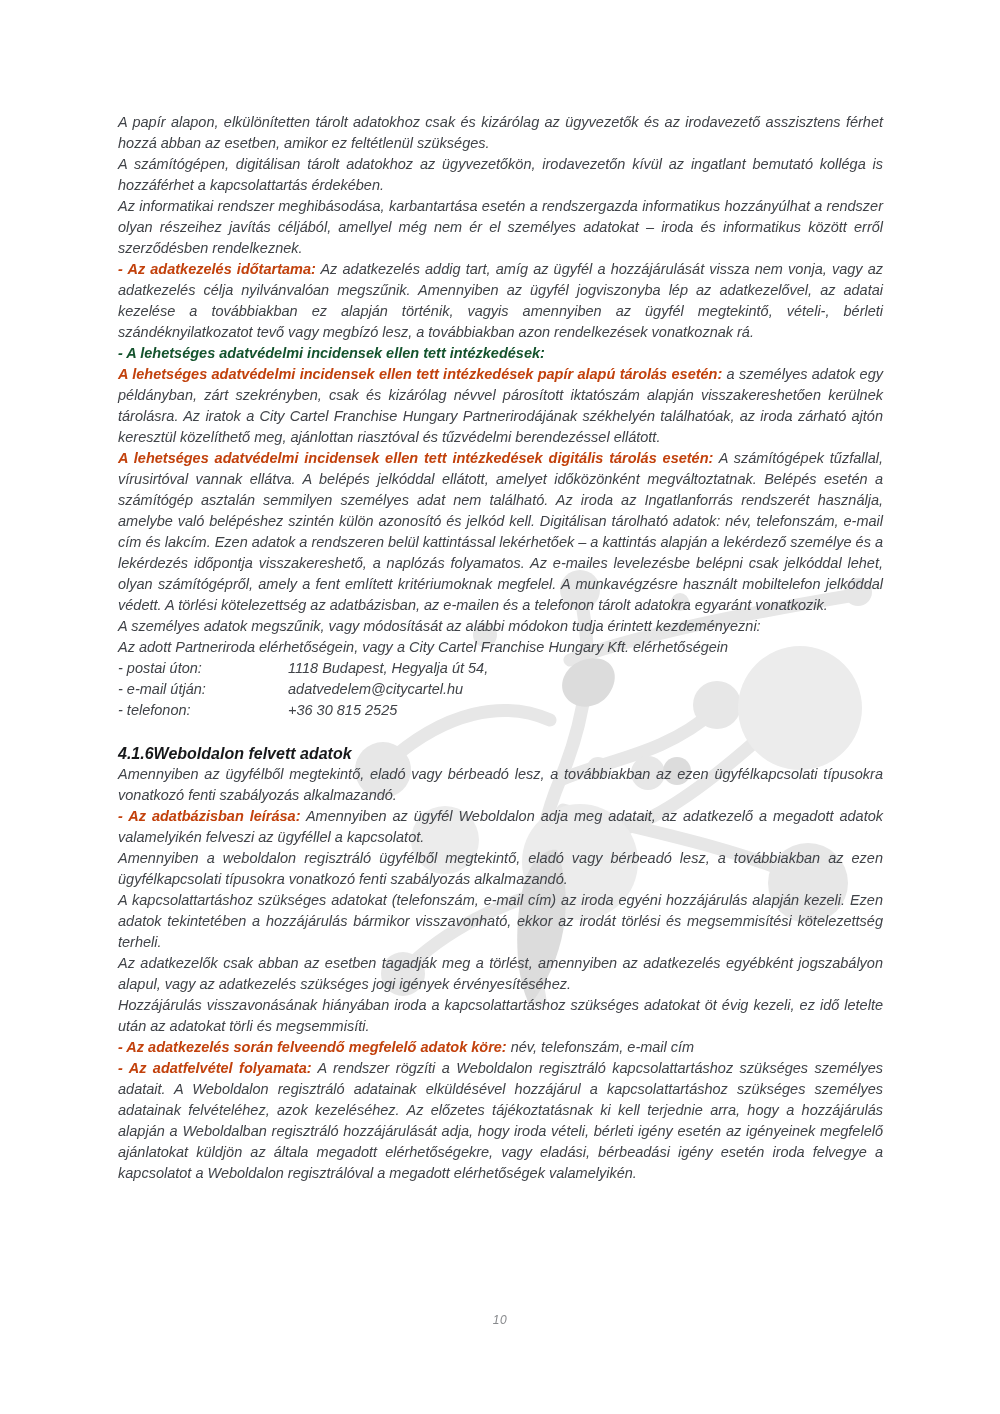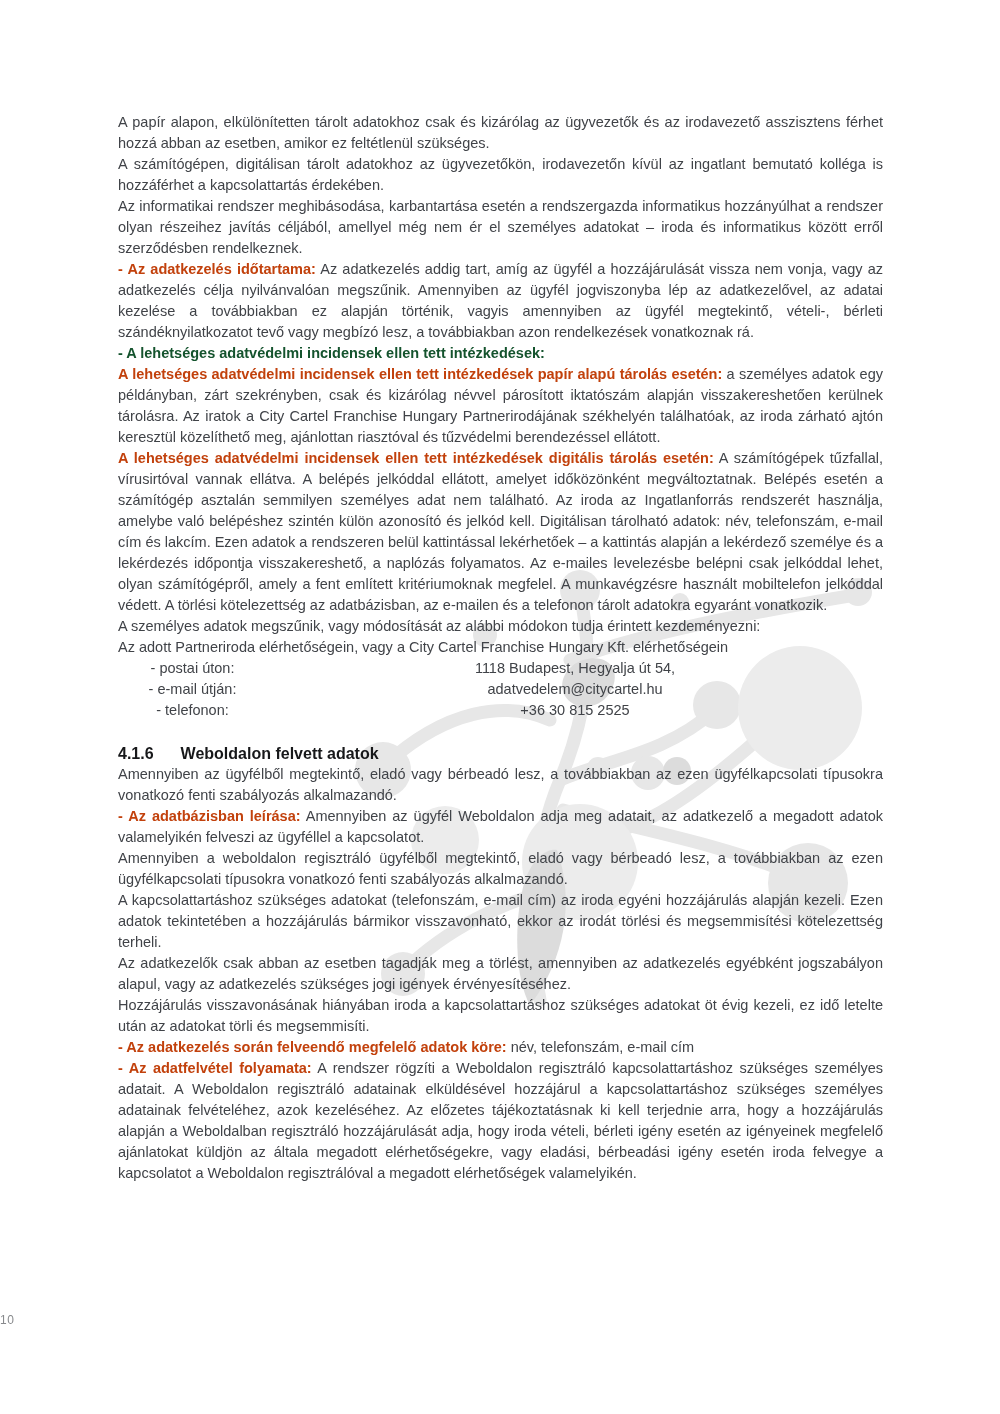--- a/index.html
+++ b/index.html
@@ -3,21 +3,21 @@
 <meta charset="utf-8">
 <style>
   html,body { margin:0; padding:0; }
   body {
     width:1000px; height:1414px;
     background:#ffffff;
     font-family:"Liberation Sans", sans-serif;
     position:relative;
     overflow:hidden;
   }
-  .page { position:absolute; inset:0; }
+  .page { position:absolute; inset:0;font-style:italic; }
 
   
   .watermark {
     position:absolute; left:325px; top:540px;
     width:560px; height:520px;
     z-index:0; pointer-events:none;
   }
 
   
   .content {
@@ -25,35 +25,36 @@
     z-index:1;
     color:#404348;
     font-size:14.5px;
     line-height:21px;
     text-align:justify;
   }
   .content p { margin:0; padding:0; }
   .lead { font-weight:bold; color:#c2410c; }
   .allbold { font-weight:bold; color:#14532d; }
 
-  .contact-row { display:flex; text-align:center; }
+  .contact-row { display:flex; text-align:left;gap:21px; }
   .contact-label { width:149px; flex:0 0 149px; }
   .contact-value { flex:1; }
 
   .section-heading {
     margin-top:22px !important;
     font-weight:bold;
     color:#17181a;
     font-size:16px;
     text-align:left;
   }
-  .section-heading .sec-num { margin-right:27px; }
+  .section-heading .sec-num { }
 
   .page-number {
     position:absolute; left:0; top:1313px; width:100%;
+    text-align:center;
     color:#87898c;
     font-size:12px;
     letter-spacing:0.5px;
     z-index:1;
   }
 </style>
 </head>
 <body>
 
 <div class="page">

